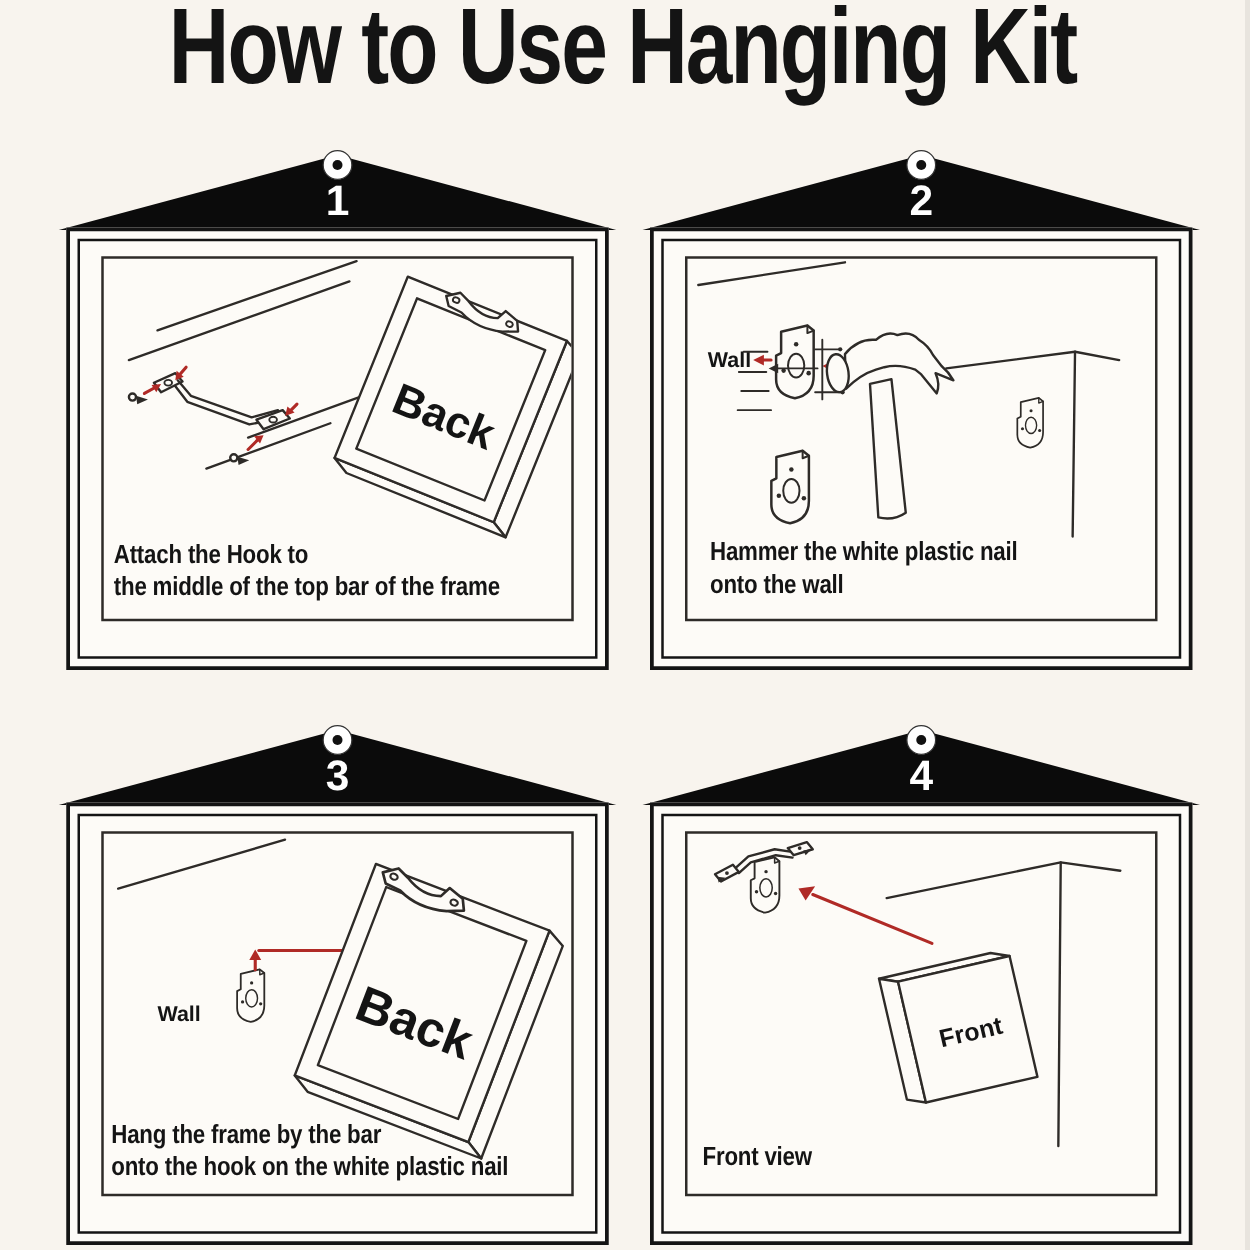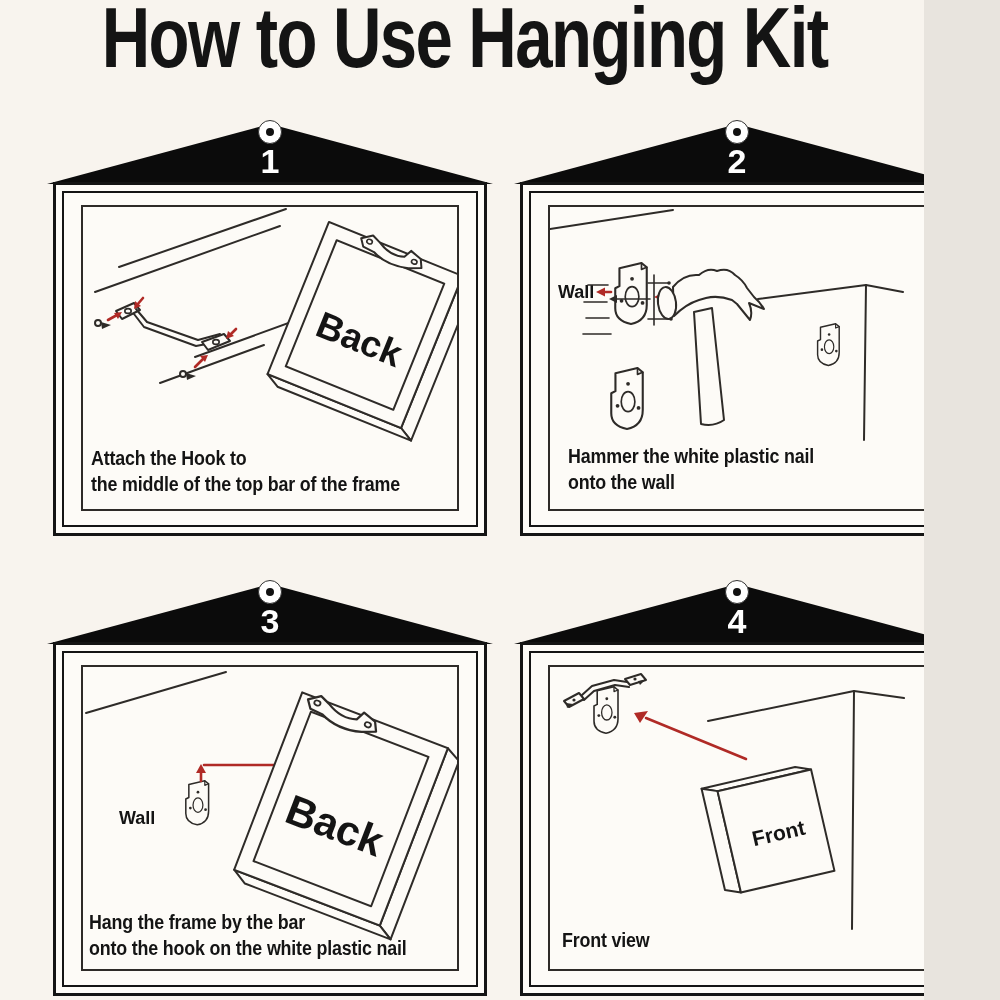--- a/index.html
+++ b/index.html
@@ -1,33 +1,33 @@
 <!DOCTYPE html>
 <html style="--background: #f8f4ee; --paper: #fdfbf7; --ink: #141414; --line: #2e2b28; --roof: #0b0b0b; --red: #b02a26;"><head>
 <meta charset="utf-8">
 <style>
   html,body{margin:0;padding:0;background:#e8e4de;}
-  .page{position:relative;width:924px;height:1000px;background:var(--background);
+  .page{position:relative;width:996px;height:1000px;background:var(--background);
         overflow:hidden;font-family:"Liberation Sans",sans-serif;color:var(--ink);}
   .title{position:absolute;top:-6px;left:0;right:0;text-align:center;
          font-weight:700;font-size:86px;line-height:1.0;letter-spacing:-2px;
          transform:scaleX(.78);transform-origin:50% 0;color:var(--ink);white-space:nowrap;}
   .step{position:absolute;width:450px;height:416px;}
   .step.r1{top:120px;} .step.r2{top:580px;}
   .step.c1{left:45px;} .step.c2{left:512px;}
   .roof{position:absolute;top:0;left:0;width:450px;height:64px;}
   .ring{position:absolute;top:0;left:213px;width:24px;height:24px;border-radius:50%;
         background:#fff;border:1px solid #333;box-sizing:border-box;}
   .ring .hole{position:absolute;left:7px;top:7px;width:8px;height:8px;border-radius:50%;background:#111;}
   .num{position:absolute;top:24px;left:0;width:450px;text-align:center;
        font-weight:700;font-size:34px;line-height:1;color:#fff;}
   .box{position:absolute;top:62px;left:8px;width:434px;height:354px;box-sizing:border-box;
        border:3px solid var(--ink);padding:6px;background:var(--paper);}
   .mid{width:100%;height:100%;box-sizing:border-box;border:2px solid var(--ink);
-       padding:12px 17px 14px 17px;}
+       padding:12px 17px 28px 17px;}
   .canvas{position:relative;width:100%;height:100%;box-sizing:border-box;
           border:2px solid var(--line);background:var(--paper);}
   .art{position:absolute;inset:0;width:100%;height:100%;}
   .cap{position:absolute;font-weight:700;font-size:21px;line-height:26px;
        letter-spacing:-.2px;white-space:nowrap;transform:scaleX(.85);
        transform-origin:0 100%;color:var(--ink);}
   
   .s{stroke:var(--line);fill:none;stroke-width:2;stroke-linecap:round;stroke-linejoin:round;}
   .sf{stroke:var(--line);fill:var(--paper);stroke-width:2;stroke-linecap:round;stroke-linejoin:round;}
   .thin{stroke-width:1.6;}

